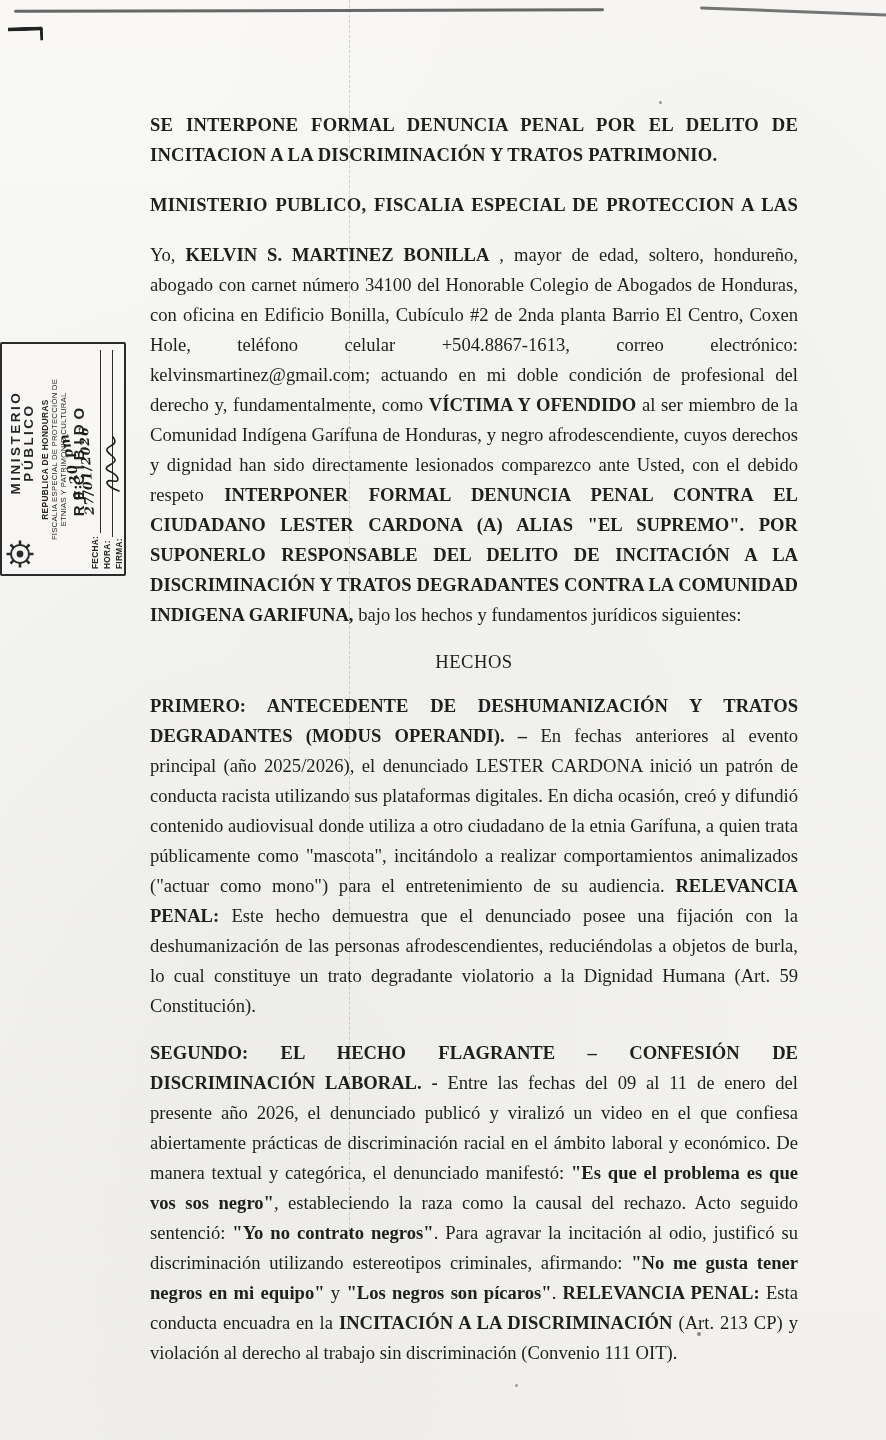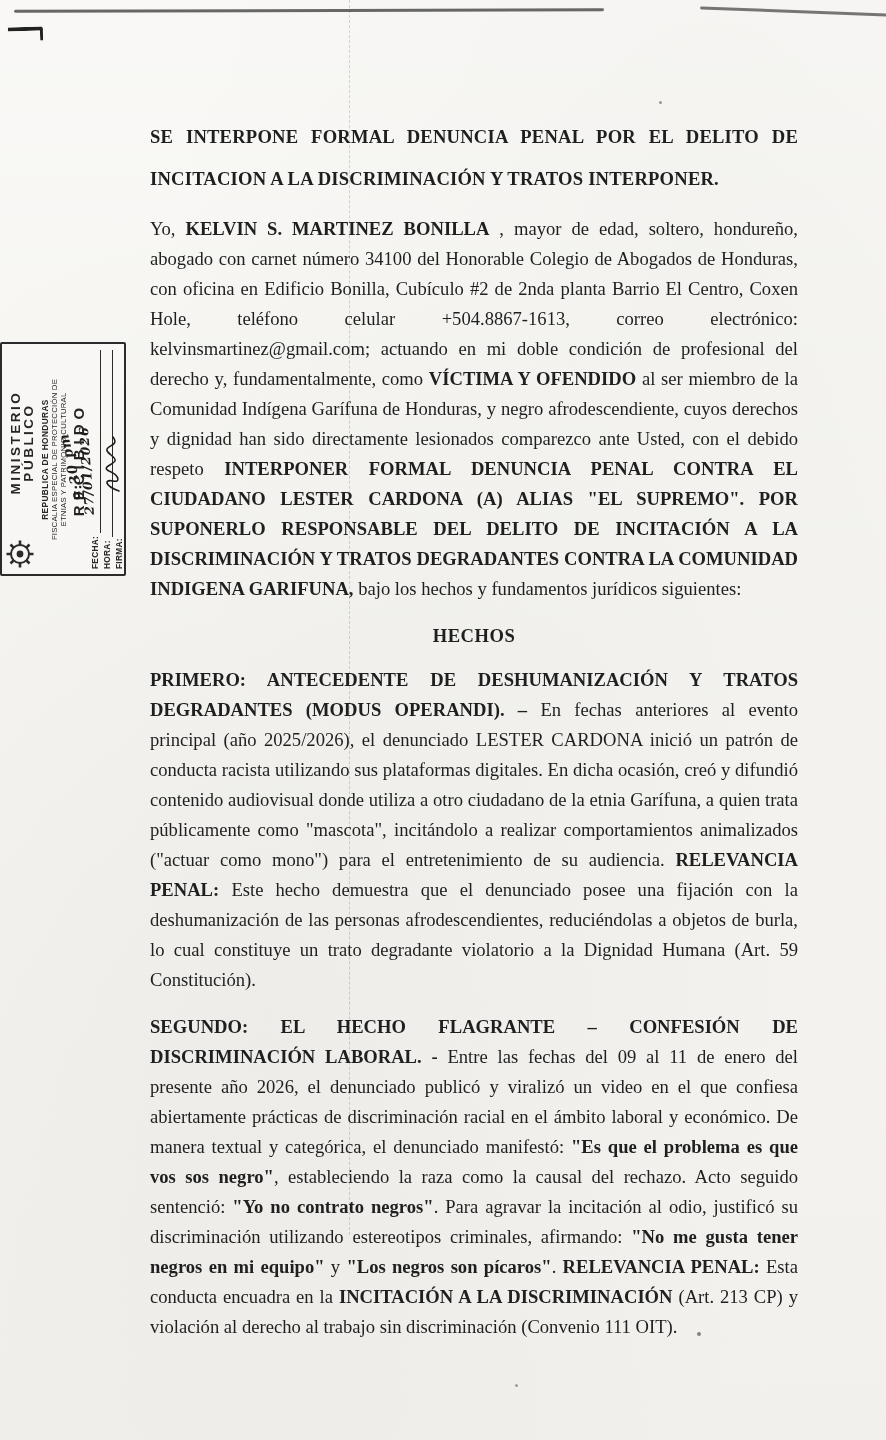--- a/index.html
+++ b/index.html
@@ -18,27 +18,27 @@
       radial-gradient(ellipse at 30% 70%, rgba(120,120,115,0.05), transparent 60%),
       radial-gradient(ellipse at 80% 20%, rgba(120,120,115,0.04), transparent 55%),
       linear-gradient(180deg, rgba(255,255,255,0.35), rgba(0,0,0,0.02));
     pointer-events:none;
   }
   .content{
     position:relative;
     padding:110px 88px 0 150px;
   }
   .doc-text{font-size:18.6px;line-height:30px;text-align:justify;}
-  .heading-line{font-weight:bold;letter-spacing:0.2px;margin-top:12px;}
+  .heading-line{font-weight:bold;letter-spacing:0.2px;}
   .jline{text-align:justify;text-align-last:justify;}
   .para{margin:0 0 20px 0;}
   .b{font-weight:bold;}
   .u{text-underline-offset:3px;}
   .hechos{
-    text-align:center;font-weight:bold;font-size:18.6px;
+    text-align:center;font-weight:normal;font-size:18.6px;
     margin:0 0 14px 0;line-height:30px;letter-spacing:0.5px;
   }
   .mb20{margin-bottom:20px;}
 
   
   .scan-top-line-a{
     position:absolute;left:14px;top:9px;width:590px;height:3px;
     background:#4d4d4d;transform:rotate(-0.15deg);border-radius:2px;opacity:.85;
   }
   .scan-top-line-b{
@@ -161,24 +161,25 @@
         </span>
       </div>
     </div>
   </div>
 </div>
 
 <div class="content">
 
   <div class="doc-text mb20">
     <div class="heading-line jline">SE INTERPONE FORMAL DENUNCIA PENAL POR EL DELITO DE</div>
-    <div class="heading-line">INCITACION A LA DISCRIMINACIÓN Y TRATOS INTERPONER.</div>
+    <div class="heading-line">INCITACION A LA DISCRIMINACIÓN Y TRATOS PATRIMONIO.</div>
   </div>
 
   <div class="doc-text mb20">
+    <div class="heading-line jline">MINISTERIO PUBLICO, FISCALIA ESPECIAL DE PROTECCION A LAS</div>
   </div>
 
   <p class="doc-text para" style="margin-bottom:17px;"><span>Yo, </span><span class="b">KELVIN S. MARTINEZ BONILLA</span><span> , mayor de edad, soltero, hondureño, abogado con carnet número 34100 del Honorable Colegio de Abogados de Honduras, con oficina en Edificio Bonilla, Cubículo #2 de 2nda planta Barrio El Centro, Coxen Hole, teléfono celular +504.8867-1613, correo electrónico: </span><span class="u">kelvinsmartinez@gmail.com</span><span>; actuando en mi doble condición de profesional del derecho y, fundamentalmente, como </span><span class="b">VÍCTIMA Y OFENDIDO</span><span> al ser miembro de la Comunidad Indígena Garífuna de Honduras, y negro afrodescendiente, cuyos derechos y dignidad han sido directamente lesionados comparezco ante Usted, con el debido respeto </span><span class="b">INTERPONER FORMAL DENUNCIA PENAL CONTRA EL CIUDADANO LESTER CARDONA (A) ALIAS "EL SUPREMO". POR SUPONERLO RESPONSABLE DEL DELITO DE INCITACIÓN A LA DISCRIMINACIÓN Y TRATOS DEGRADANTES CONTRA LA COMUNIDAD INDIGENA GARIFUNA,</span><span> bajo los hechos y fundamentos jurídicos siguientes:</span></p>
 
   <div class="hechos">HECHOS</div>
 
   <p class="doc-text para" style="margin-bottom:17px;"><span class="b">PRIMERO: </span><span class="b u">ANTECEDENTE DE DESHUMANIZACIÓN Y TRATOS DEGRADANTES</span><span class="b"> (MODUS OPERANDI). – </span><span>En fechas anteriores al evento principal (año 2025/2026), el denunciado LESTER CARDONA inició un patrón de conducta racista utilizando sus plataformas digitales. En dicha ocasión, creó y difundió contenido audiovisual donde utiliza a otro ciudadano de la etnia Garífuna, a quien trata públicamente como "mascota", incitándolo a realizar comportamientos animalizados ("actuar como mono") para el entretenimiento de su audiencia. </span><span class="b">RELEVANCIA PENAL:</span><span> Este hecho demuestra que el denunciado posee una fijación con la deshumanización de las personas afrodescendientes, reduciéndolas a objetos de burla, lo cual constituye un trato degradante violatorio a la Dignidad Humana (Art. 59 Constitución).</span></p>
 
   <p class="doc-text para"><span class="b">SEGUNDO: </span><span class="b u">EL HECHO FLAGRANTE – CONFESIÓN DE DISCRIMINACIÓN LABORAL</span><span class="b">. - </span><span>Entre las fechas del 09 al 11 de enero del presente año 2026, el denunciado publicó y viralizó un video en el que confiesa abiertamente prácticas de discriminación racial en el ámbito laboral y económico. De manera textual y categórica, el denunciado manifestó: </span><span class="b">"Es que el problema es que vos sos negro"</span><span>, estableciendo la raza como la causal del rechazo. Acto seguido sentenció: </span><span class="b">"Yo no contrato negros"</span><span>. Para agravar la incitación al odio, justificó su discriminación utilizando estereotipos criminales, afirmando: </span><span class="b">"No me gusta tener negros en mi equipo"</span><span> y </span><span class="b">"Los negros son pícaros"</span><span>. </span><span class="b">RELEVANCIA PENAL:</span><span> Esta conducta encuadra en la </span><span class="b">INCITACIÓN A LA DISCRIMINACIÓN</span><span> (Art. 213 CP) y violación al derecho al trabajo sin discriminación (Convenio 111 OIT).</span></p>
 

